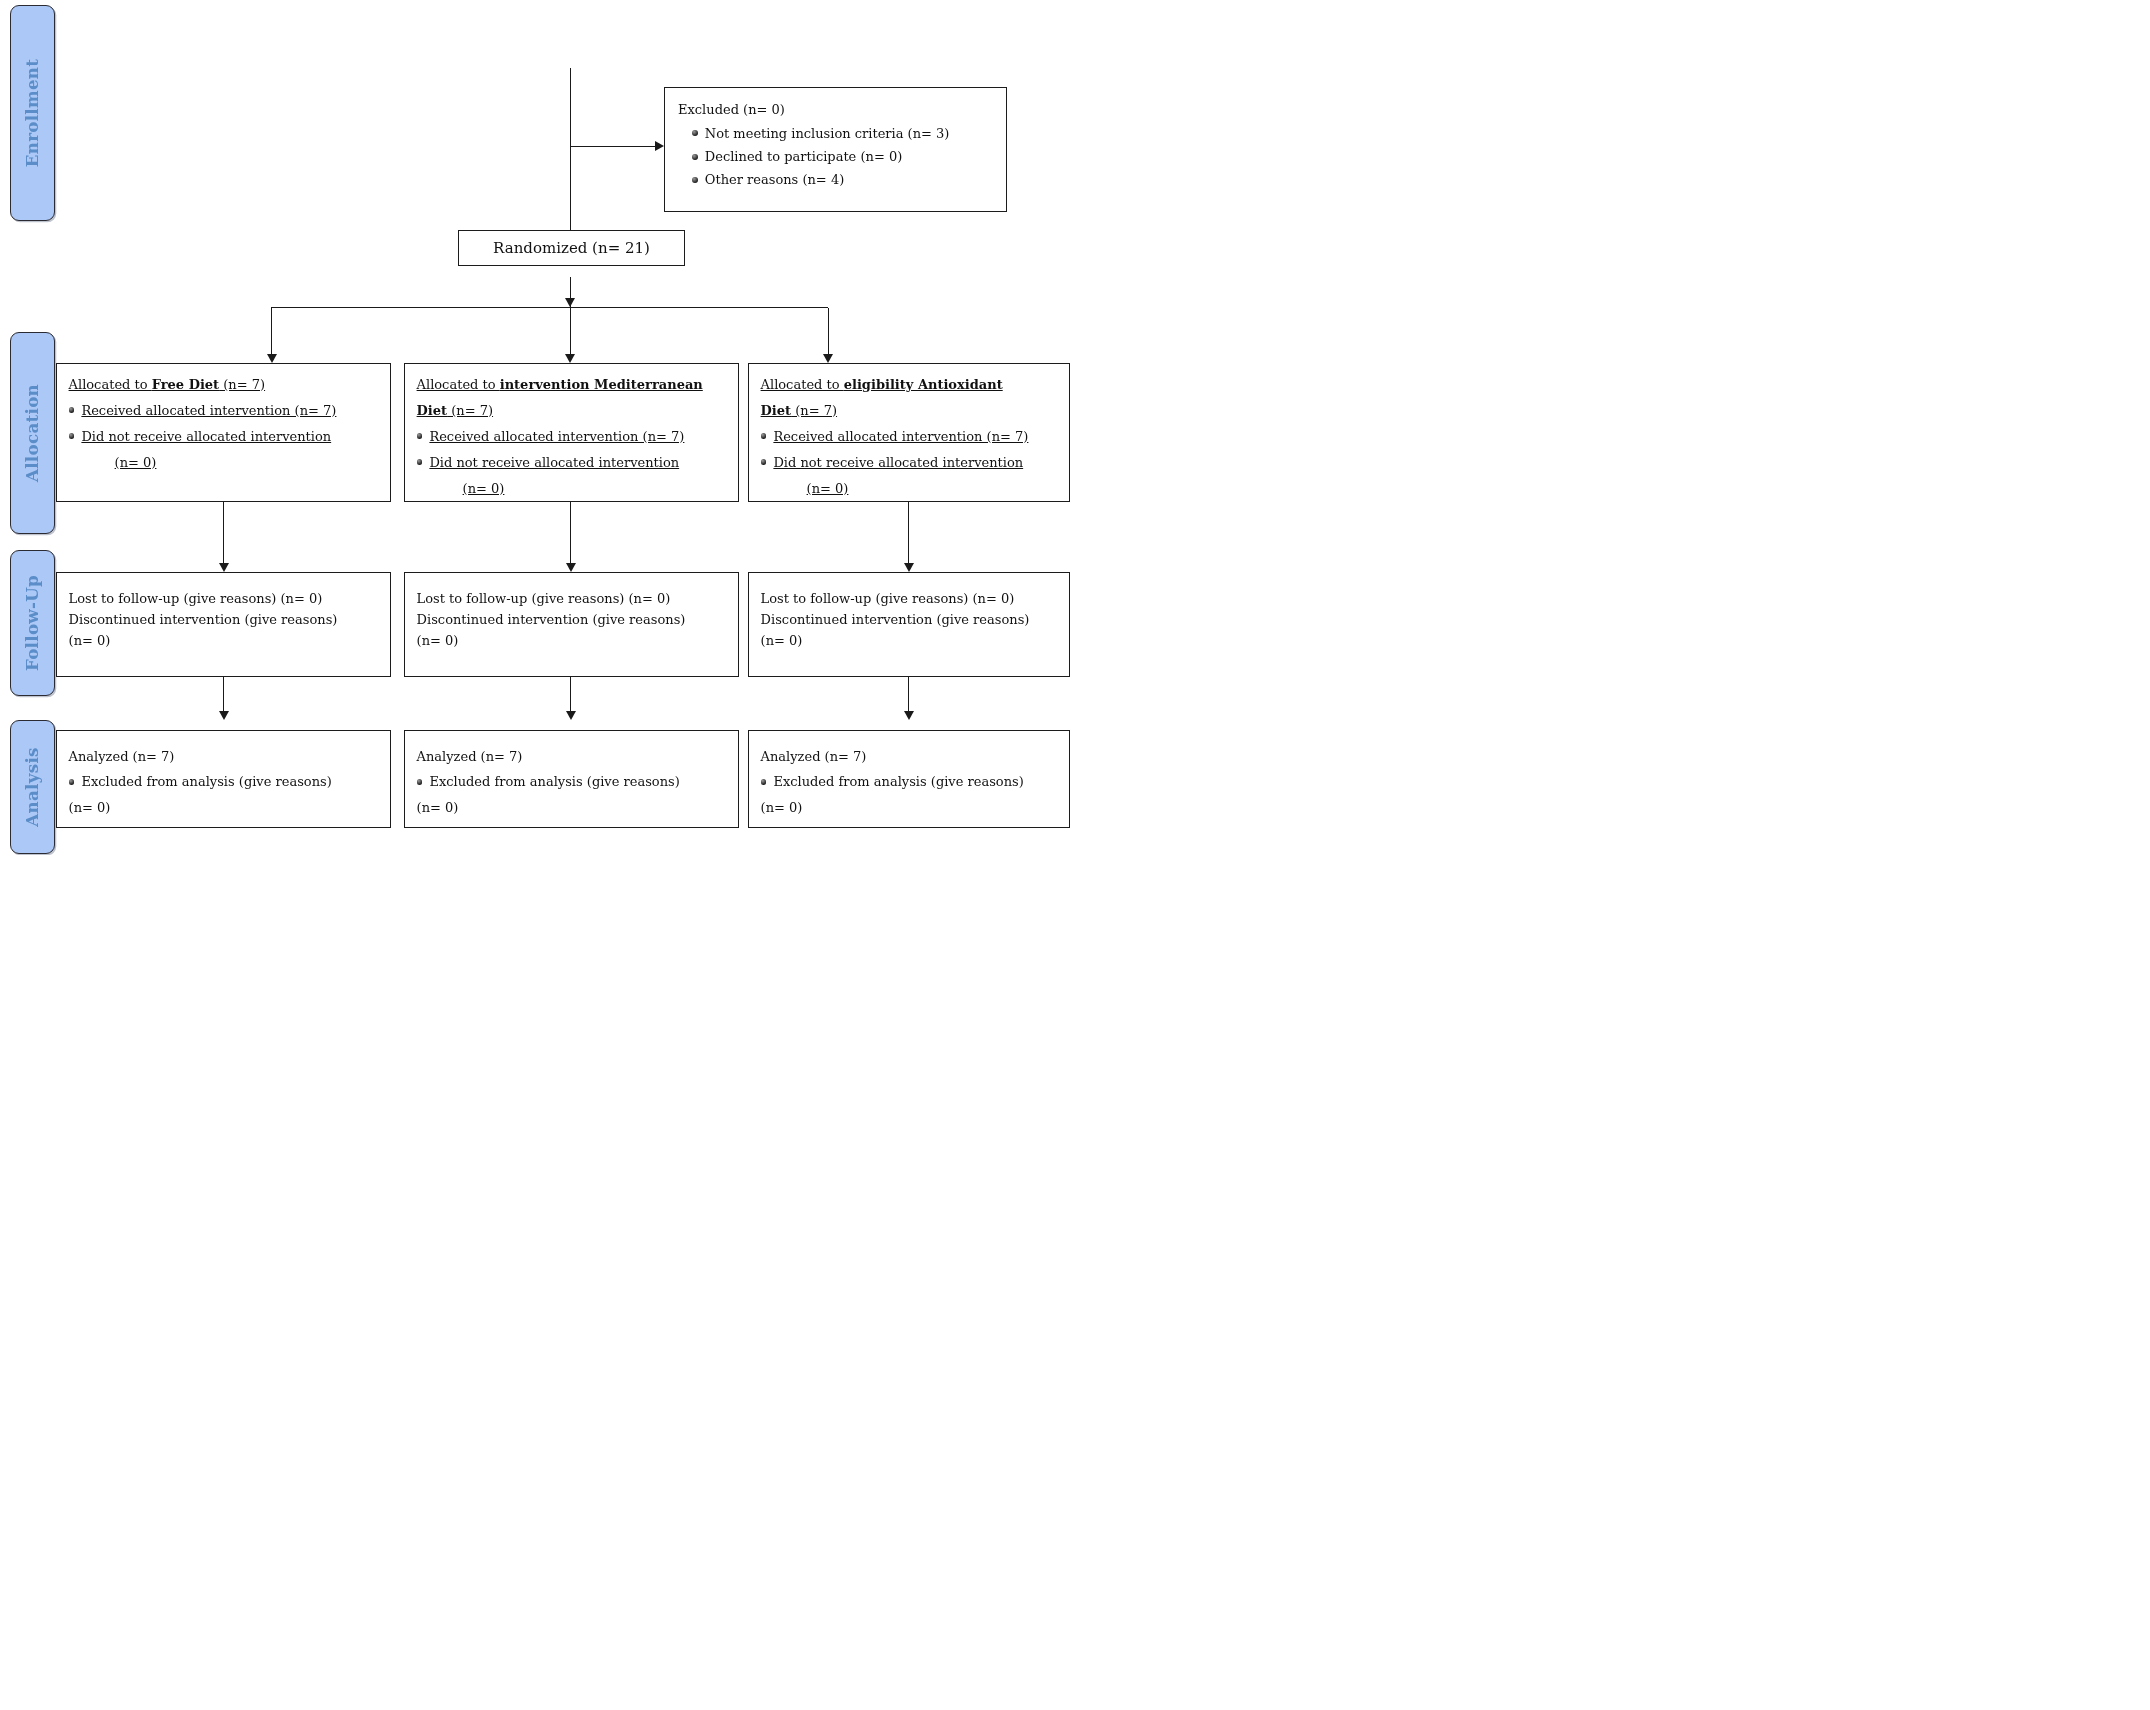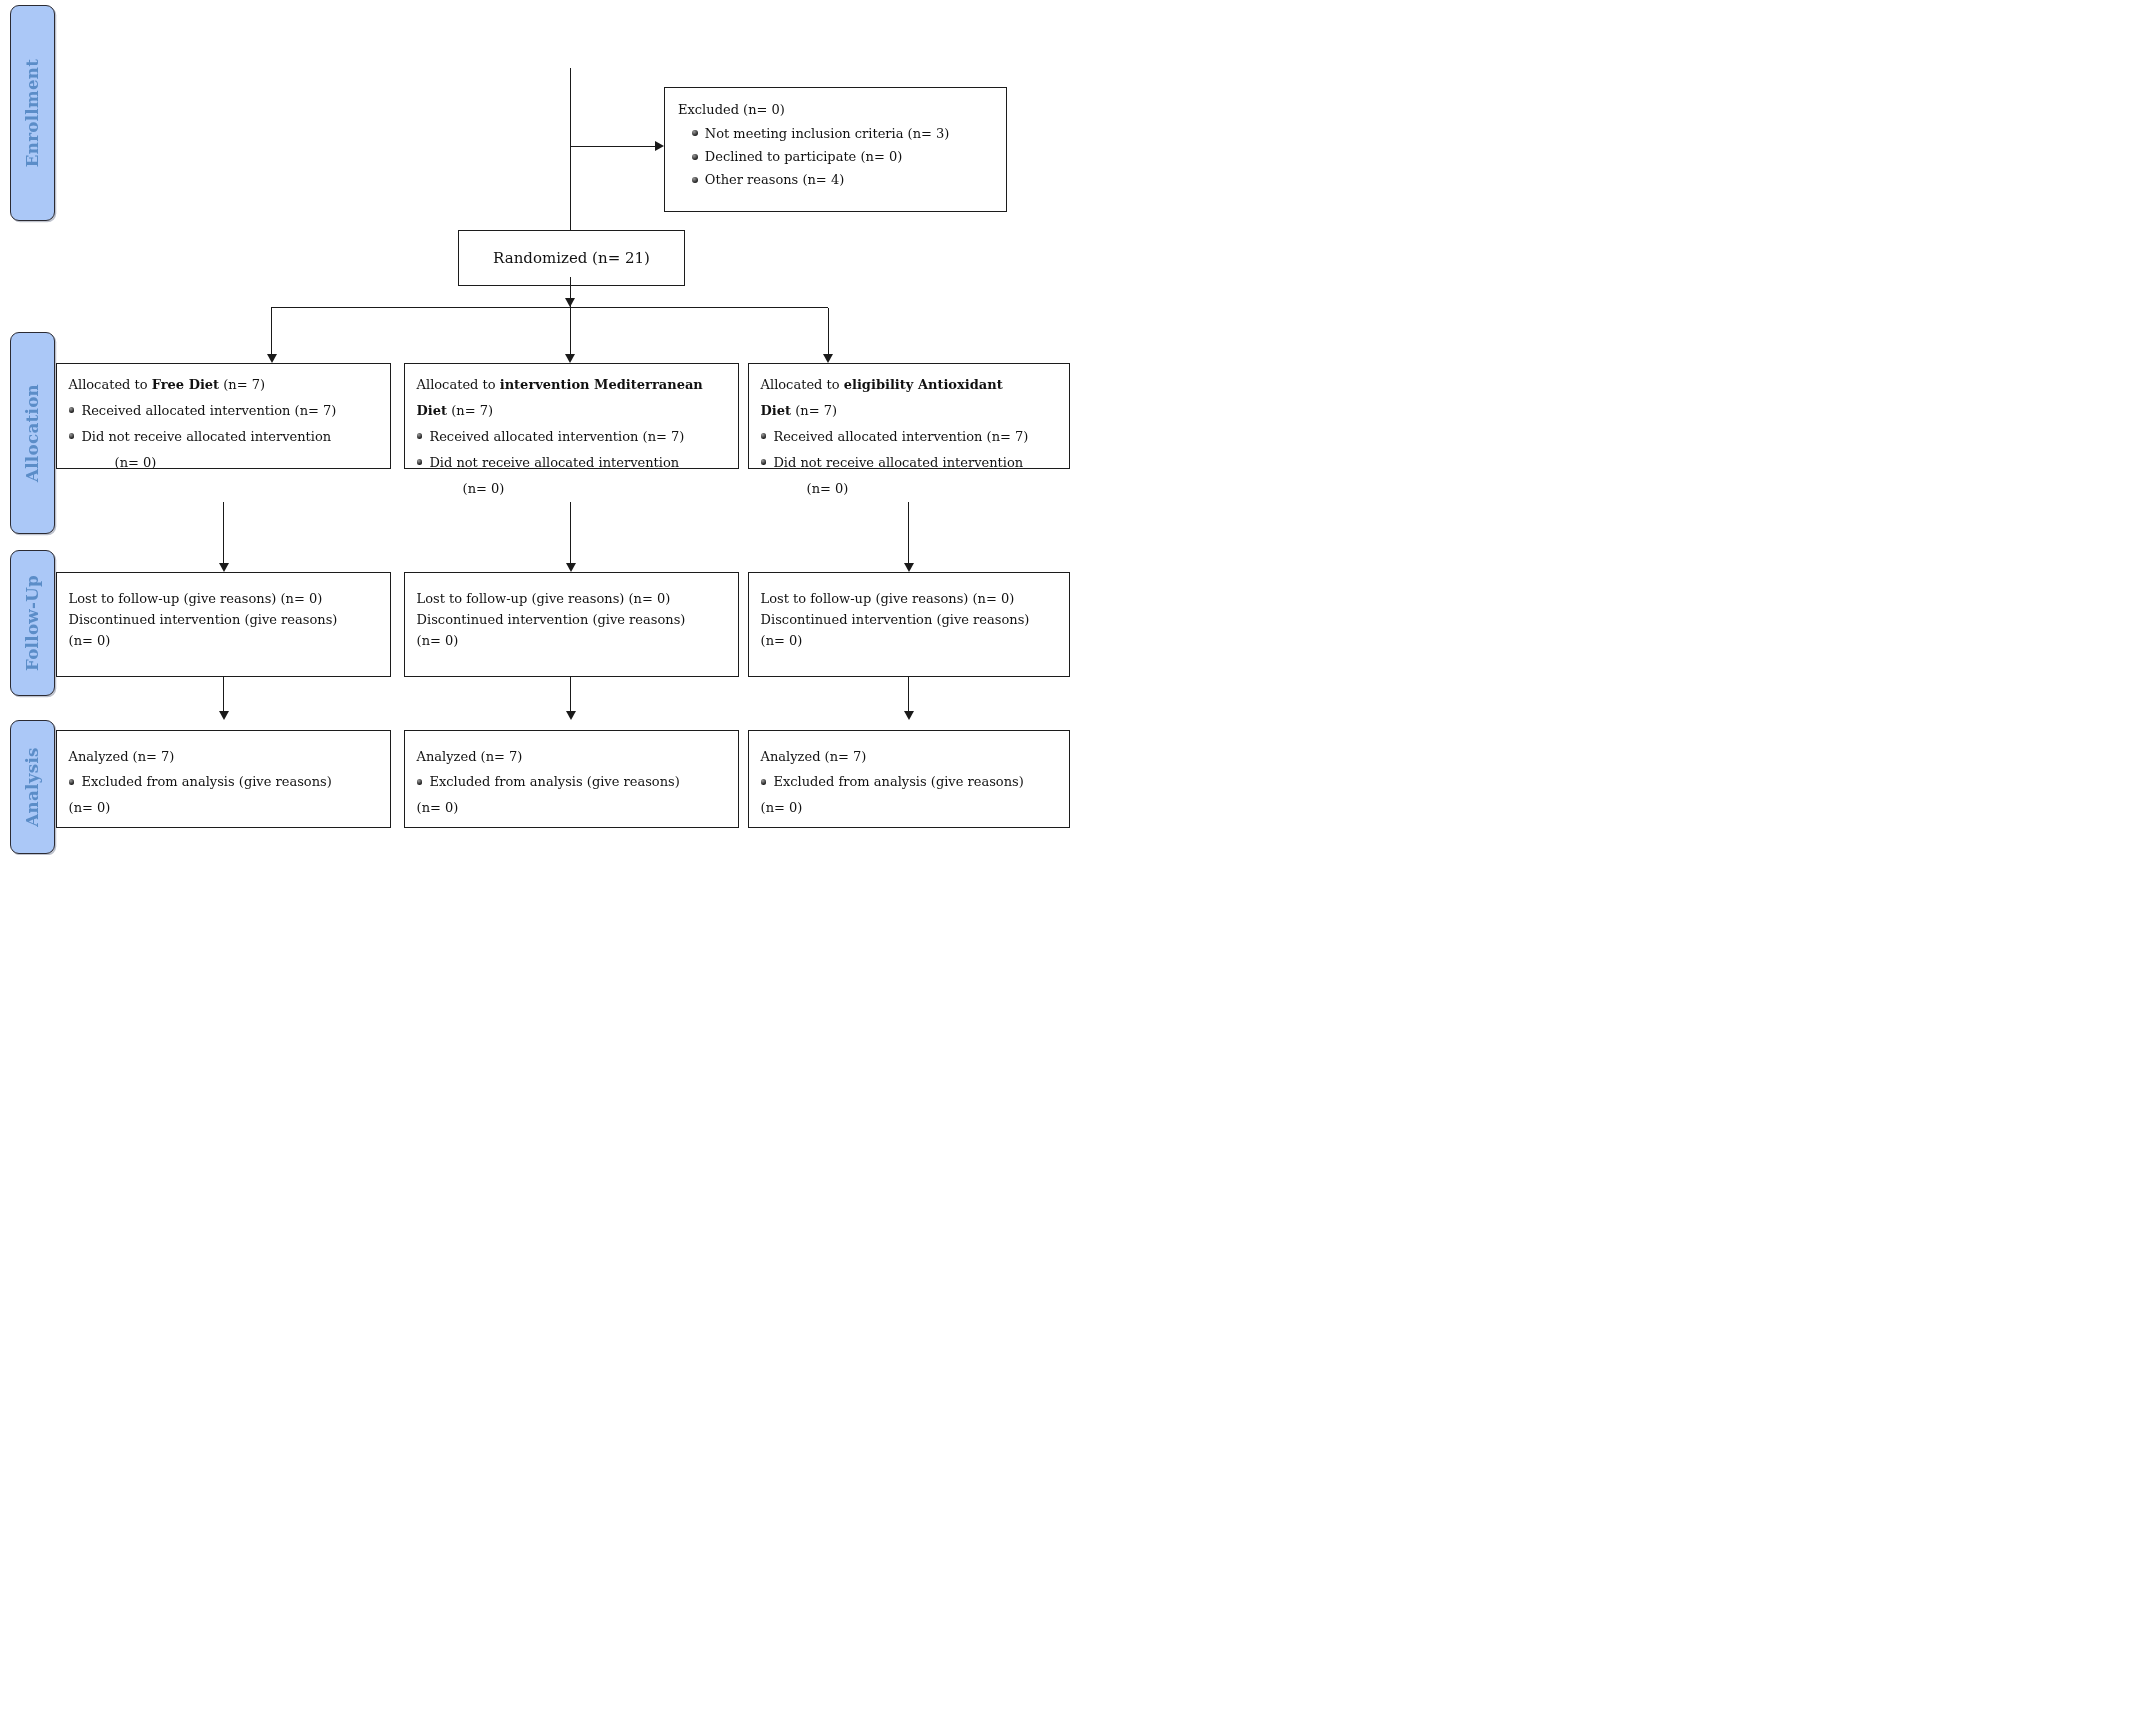--- a/index.html
+++ b/index.html
@@ -23,22 +23,22 @@
   .phase-followup   { top:550px;  height:146px; }
   .phase-analysis   { top:720px; height:134px; }
   
   .box {
     position:absolute; box-sizing:border-box; background:#fff;
     border:1.3px solid #1c1c1c; font-size:13px;
   }
   .center-box { display:flex; align-items:center; justify-content:center; }
   .box-assessed   { left:432px;  top:10.3px;   width:280px; height:57px;  font-size:14px; }
   .box-excluded   { left:664px; top:87px;  width:343px; height:125px; padding:10.3px 7.7px 0 13px; line-height:1.8; }
-  .box-randomized { left:458px;  top:230px;  width:227px; height:56px;  font-size:15px; }
-  .row-alloc    { top:363px;  height:106px; padding:7.7px 9px 0 11.6px; line-height:2.0; }
+  .box-randomized { left:458px;  top:230px;  width:227px; height:36px;  font-size:15px; }
+  .row-alloc    { top:363px;  height:139px; padding:7.7px 9px 0 11.6px; line-height:2.0;text-decoration:underline; }
   .row-followup { top:572px;  height:105px; padding:15.4px 7.7px 0 11.6px; line-height:1.62; }
   .row-analysis { top:720px; height:98px; padding:13px 7.7px 0 11.6px; line-height:1.95;margin-top:10px; }
   .col-l { left:56px;   width:335px; }
   .col-m { left:404px;  width:335px; }
   .col-r { left:748px; width:322px; }
   .bold { font-weight:bold; }
   .exc-item { padding-left:14px; }
   .indent-deep { padding-left:46px; }
   .dot {
     display:inline-block; width:5.8px; height:5.8px; border-radius:50%;

